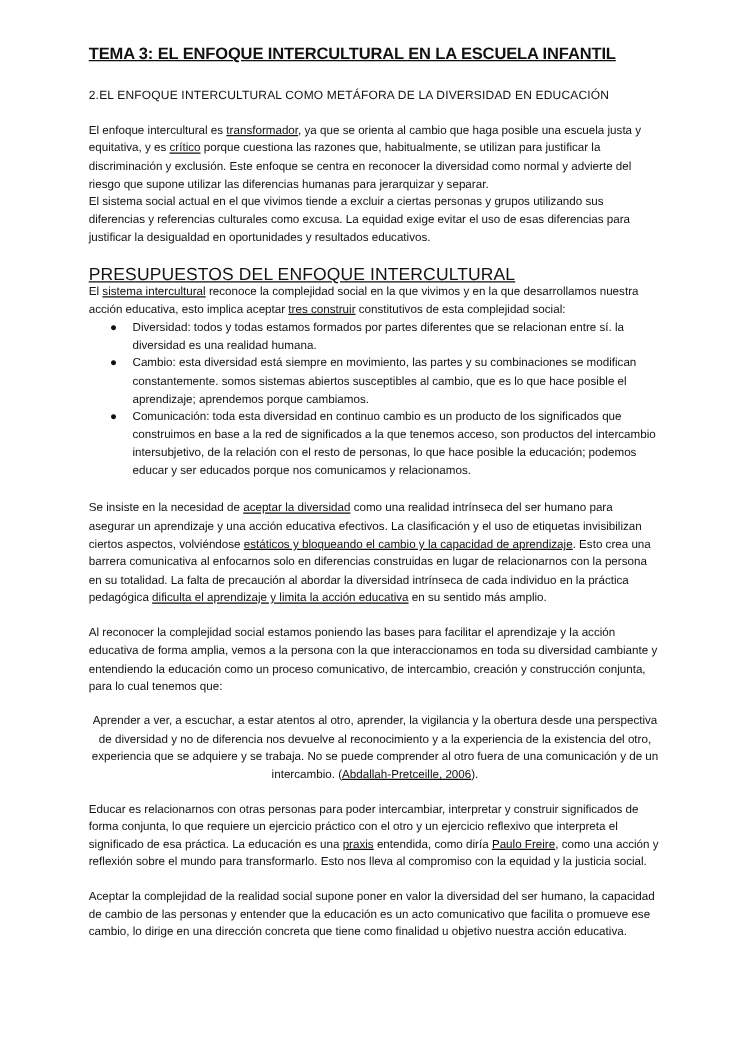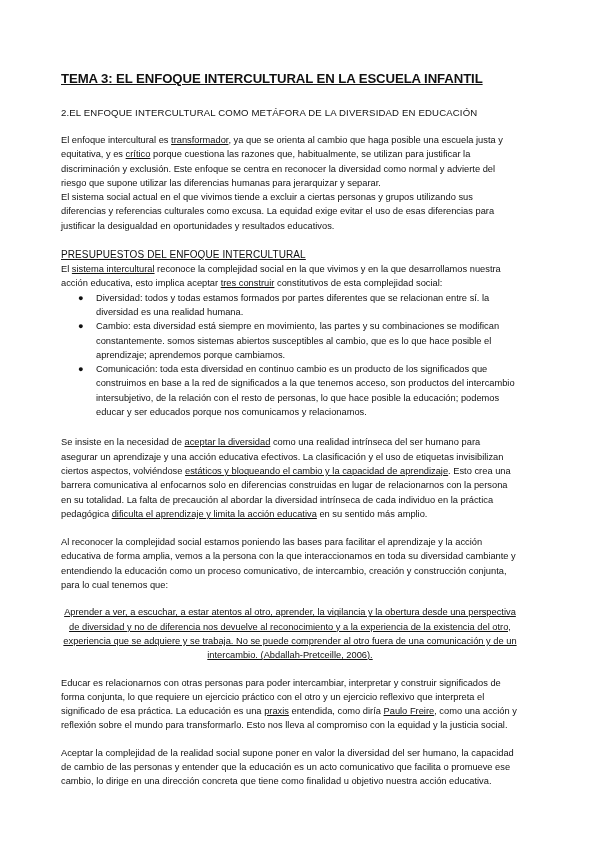--- a/index.html
+++ b/index.html
@@ -1,28 +1,28 @@
 <!DOCTYPE html>
 <html><head>
   <meta charset="utf-8">
   <style>
     html, body { margin: 0; padding: 0; background: #ffffff; }
     body { width: 600px; height: 848px; position: relative; overflow: hidden;
       font-family: "Liberation Sans", "DejaVu Sans", sans-serif; color: #111; }
-    .page { position: absolute; left: 61px; top: 34px; width: 458px; margin-top: 36px; }
+    .page { position: absolute; left: 71px; top: 34px; width: 458px; }
     .title { font-size: 13.2px; font-weight: bold; text-decoration: underline; margin: 0; line-height: 18px; letter-spacing: -0.1px; }
     .h2 { font-size: 9.6px; margin: 18px 0 0 0; line-height: 14px; letter-spacing: 0.15px; }
     p, li { font-size: 9.3px; line-height: 14.3px; margin: 0; }
     .p { margin-top: 13px; }
-    .h3 { font-size: 10px; text-decoration: underline; margin-top: 15px; line-height: 14px; letter-spacing: 0.1px; }
+    .h3 { font-size: 14px; text-decoration: underline; margin-top: 15px; line-height: 14px; letter-spacing: 0.1px; }
     u { text-decoration: underline; }
     ul { margin: 0; padding: 0; list-style: none; }
     ul li { position: relative; padding-left: 35px; }
     ul li .bullet { position: absolute; left: 17px; top: 0; }
-    .quote { text-align: center; margin-top: 13px; padding: 0 2px; text-decoration: underline; }
+    .quote { text-align: center; margin-top: 13px; padding: 0 2px; }
   </style>
 </head>
 <body>
 
 <div class="page">
   <h1 class="title">TEMA 3: EL ENFOQUE INTERCULTURAL EN LA ESCUELA INFANTIL</h1>
   <div class="h2">2.EL ENFOQUE INTERCULTURAL COMO METÁFORA DE LA DIVERSIDAD EN EDUCACIÓN</div>
 
   <p class="p"><span>El enfoque intercultural es </span><u>transformador</u><span>, ya que se orienta al cambio que haga posible una escuela justa y equitativa, y es </span><u>crítico</u><span> porque cuestiona las razones que, habitualmente, se utilizan para justificar la discriminación y exclusión. Este enfoque se centra en reconocer la diversidad como normal y advierte del riesgo que supone utilizar las diferencias humanas para jerarquizar y separar.</span></p>
   <p>El sistema social actual en el que vivimos tiende a excluir a ciertas personas y grupos utilizando sus diferencias y referencias culturales como excusa. La equidad exige evitar el uso de esas diferencias para justificar la desigualdad en oportunidades y resultados educativos.</p>

